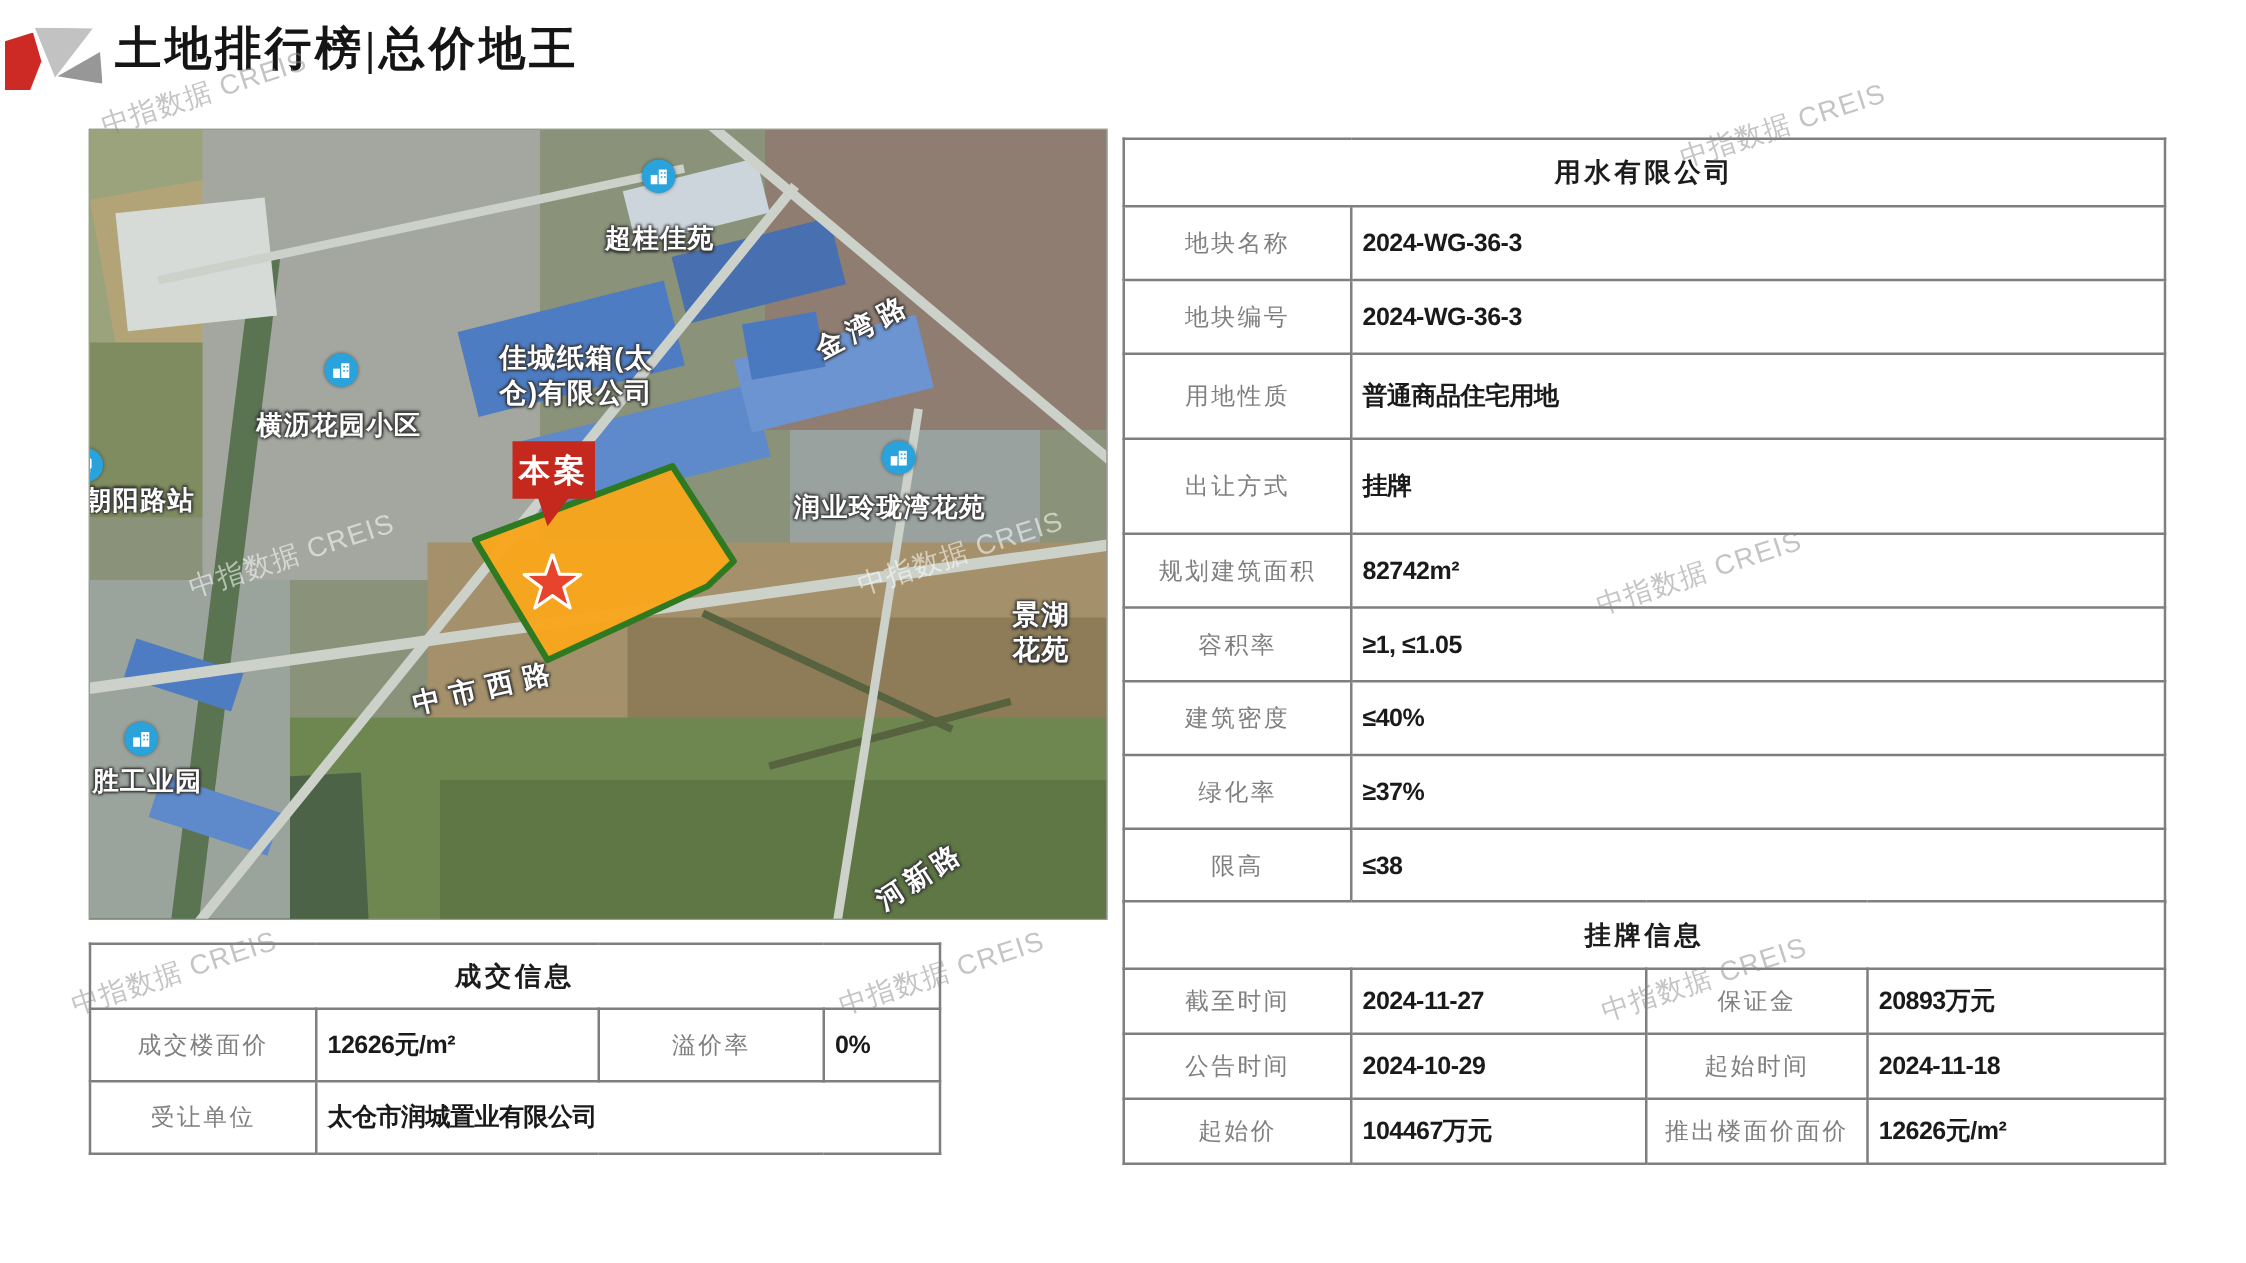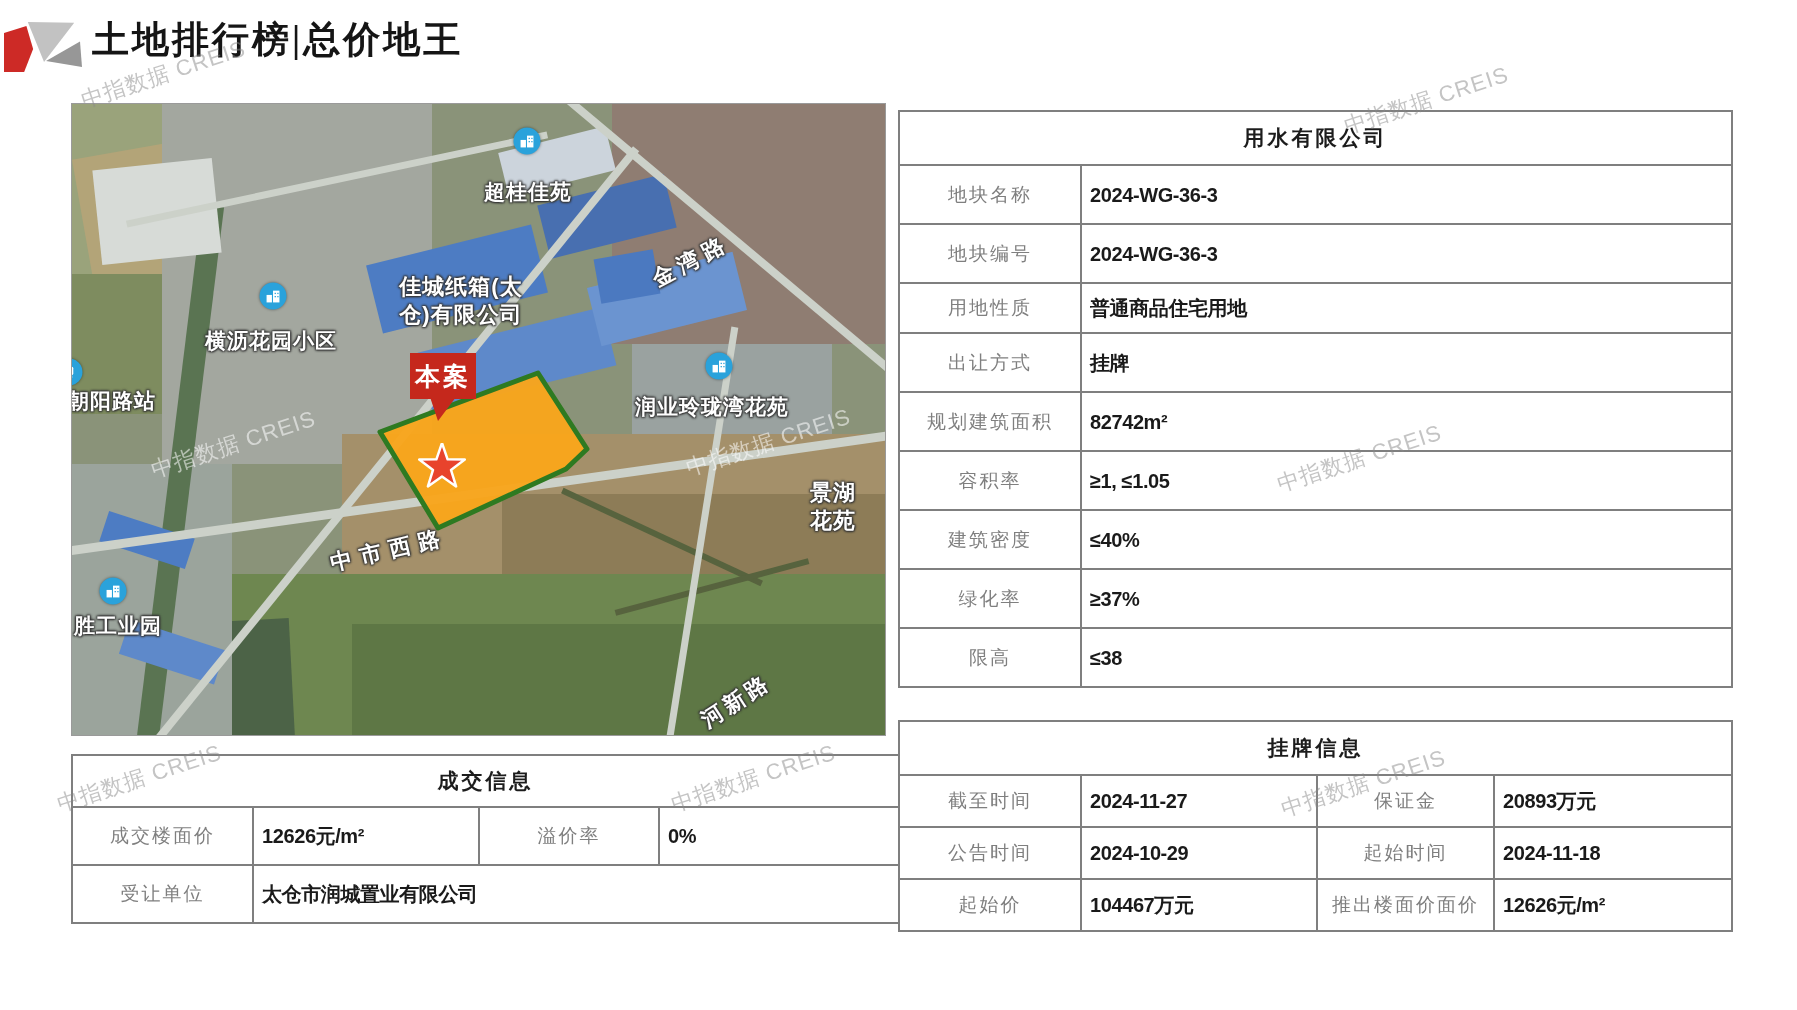--- a/index.html
+++ b/index.html
@@ -166,21 +166,21 @@
     <div id="marker-box">本案</div>
     <div id="marker-tip"></div>
     <svg id="star" width="48" height="48" viewBox="0 0 48 48">
       <path d="M24,0 L29.6,16.3 L46.8,16.6 L33,26.9 L38.1,43.4 L24,33.5 L9.9,43.4 L15,26.9 L1.2,16.6 L18.4,16.3 Z" fill="#e8432c" stroke="#ffffff" stroke-width="2.5" stroke-linejoin="round"></path>
     </svg>
 
     <div class="wm onmap" style="left:80px;top:352px">中指数据 CREIS</div>
     <div class="wm onmap" style="left:615px;top:350px">中指数据 CREIS</div>
   </div>
 
-  <table class="tbl" style="left:71px;top:754px;width:829px">
+  <table class="tbl" style="left:71px;top:754px;width:682px">
     <colgroup>
         <col style="width:181px">
         <col style="width:226px">
         <col style="width:180px">
         <col>
       </colgroup>
     <tbody>
         <tr style="height:52px">
           <td class="hdr" colspan="4">成交信息</td>
         </tr>
@@ -207,25 +207,25 @@
           <td class="hdr" colspan="2">用水有限公司</td>
         </tr>
     <tr style="height:59px">
           <td class="lbl">地块名称</td>
           <td class="val">2024-WG-36-3</td>
         </tr>
     <tr style="height:59px">
           <td class="lbl">地块编号</td>
           <td class="val">2024-WG-36-3</td>
         </tr>
-    <tr style="height:50px">
+    <tr style="height:68px">
           <td class="lbl">用地性质</td>
           <td class="val">普通商品住宅用地</td>
         </tr>
-    <tr style="height:59px">
+    <tr style="height:76px">
           <td class="lbl">出让方式</td>
           <td class="val">挂牌</td>
         </tr>
     <tr style="height:59px">
           <td class="lbl">规划建筑面积</td>
           <td class="val">82742m²</td>
         </tr>
     <tr style="height:59px">
           <td class="lbl">容积率</td>
           <td class="val">≥1, ≤1.05</td>

